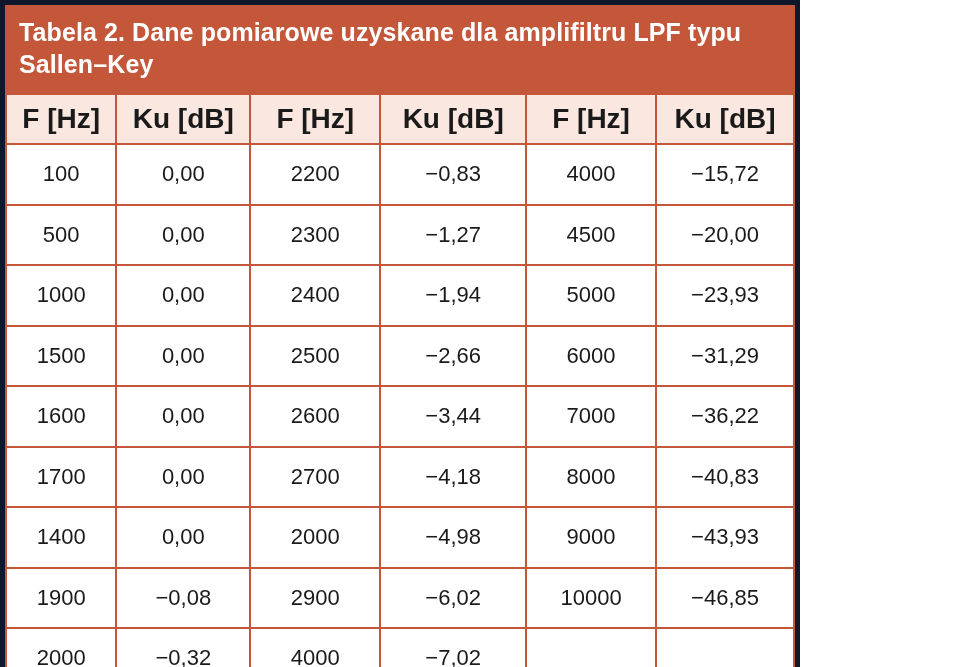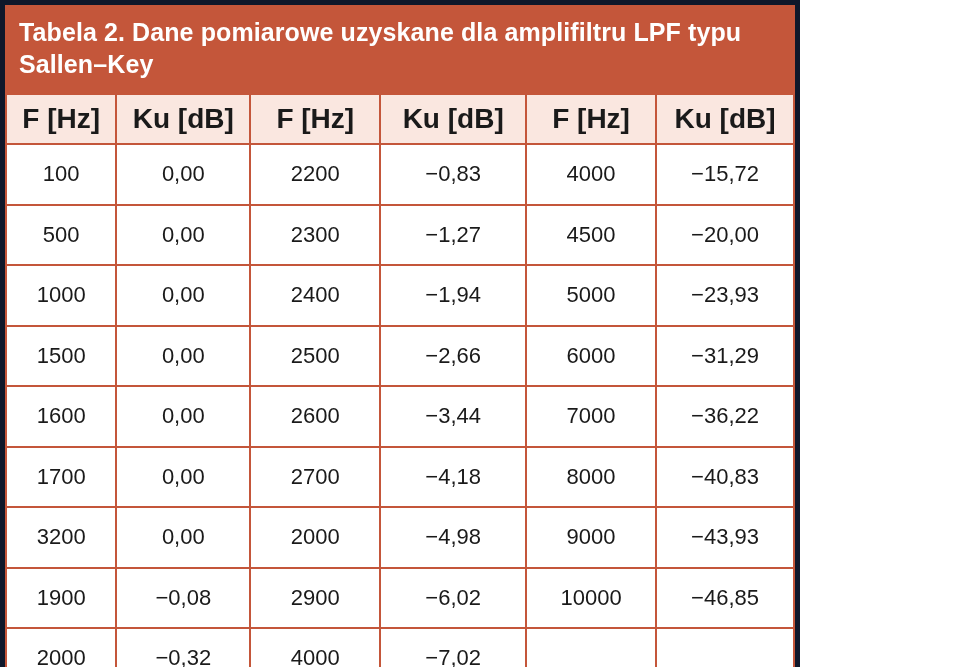--- a/index.html
+++ b/index.html
@@ -134,21 +134,21 @@
       </tr>
       <tr>
         <td>1700</td>
         <td>0,00</td>
         <td>2700</td>
         <td>−4,18</td>
         <td>8000</td>
         <td>−40,83</td>
       </tr>
       <tr>
-        <td>3200</td>
+        <td>1400</td>
         <td>0,00</td>
         <td>2000</td>
         <td>−4,98</td>
         <td>9000</td>
         <td>−43,93</td>
       </tr>
       <tr>
         <td>1900</td>
         <td>−0,08</td>
         <td>2900</td>

